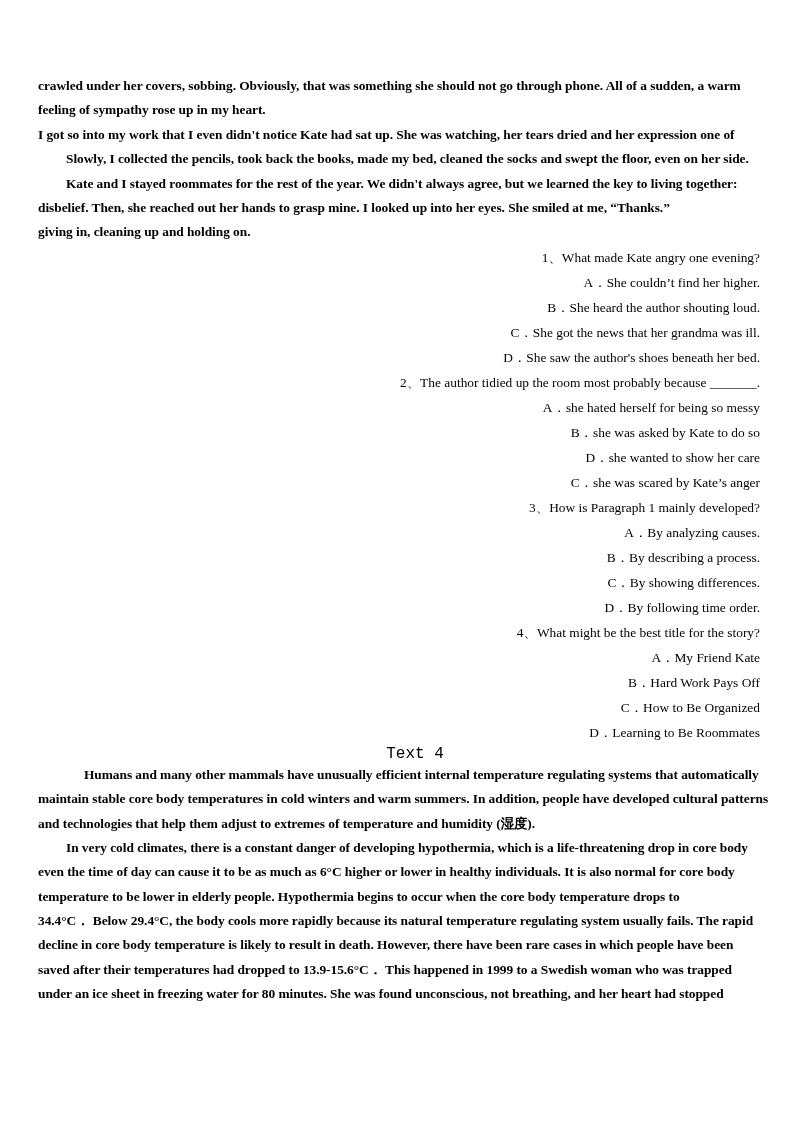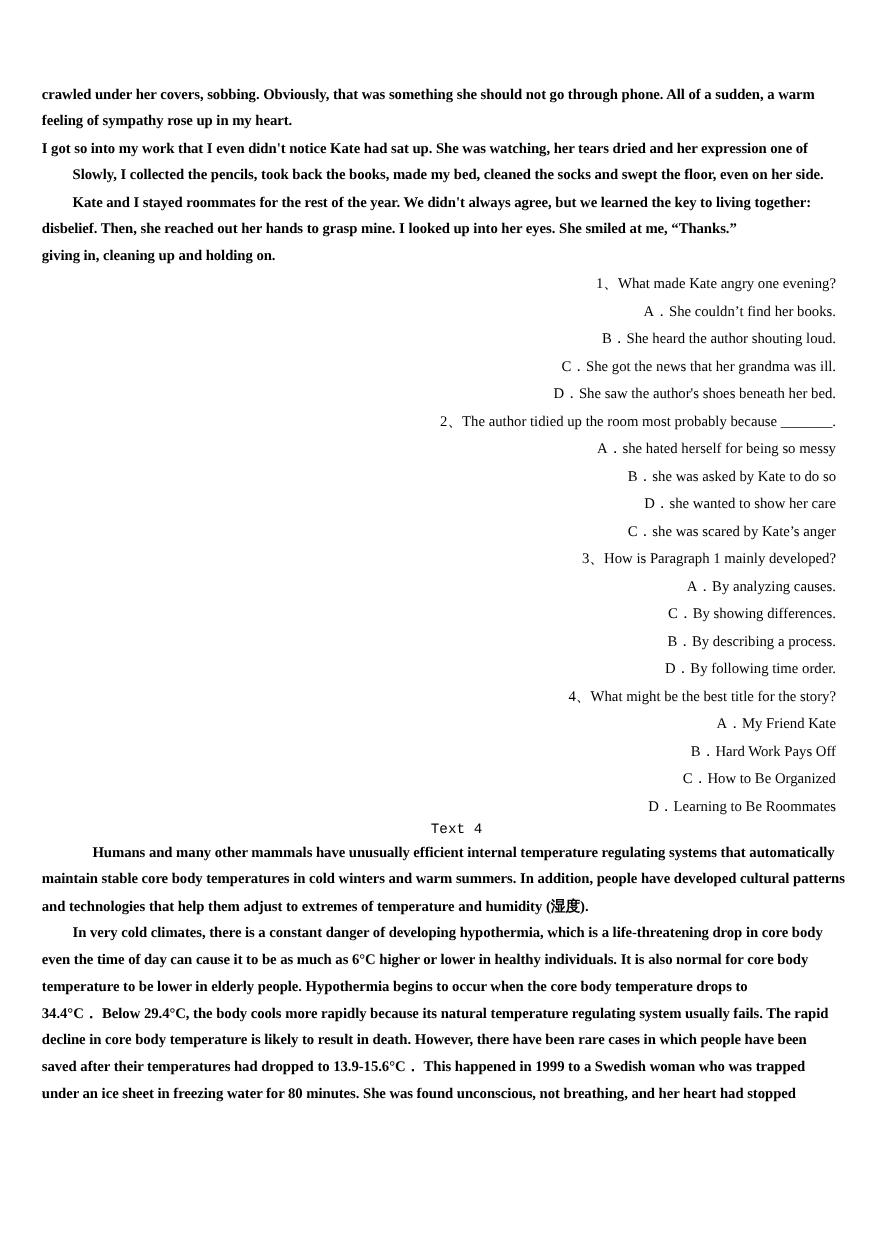--- a/index.html
+++ b/index.html
@@ -9,21 +9,21 @@
     color: #000; font-size: 13.4px;
   }
   .page { position: absolute; left: 38px; top: 74px; width: 722px; }
   .line { height: 24.4px; line-height: 24.4px; white-space: nowrap; letter-spacing: -0.05px; font-weight: bold; }
   .indent { padding-left: 28px; }
   .indent2 { padding-left: 46px; }
   .q, .opt { height: 25px; line-height: 25px; white-space: nowrap; text-align: right; }
   .opt .lab { display: inline-block; width: 24px; }
   .heading {
     font-family: "Liberation Mono", "DejaVu Sans Mono", monospace;
-    font-size: 13px; text-align: center; height: 18px; line-height: 18px;
+    font-size: 16px; text-align: center; height: 18px; line-height: 18px;
     margin-top: 0px; padding-left: 32px;
   }
   .para2 .line { height: 24.4px; }
 </style>
 </head>
 <body>
 
 <div class="page">
 
   <div>
@@ -32,37 +32,37 @@
     <div class="line">I got so into my work that I even didn't notice Kate had sat up. She was watching, her tears dried and her expression one of</div>
     <div class="line indent">Slowly, I collected the pencils, took back the books, made my bed, cleaned the socks and swept the floor, even on her side.</div>
     <div class="line indent">Kate and I stayed roommates for the rest of the year. We didn't always agree, but we learned the key to living together:</div>
     <div class="line">disbelief. Then, she reached out her hands to grasp mine. I looked up into her eyes. She smiled at me, “Thanks.”</div>
     <div class="line">giving in, cleaning up and holding on.</div>
   </div>
 
   <div>
     <div>
       <div class="q">1、What made Kate angry one evening?</div>
-      <div class="opt"><span class="lab">A．</span><span>She couldn’t find her books.</span></div>
+      <div class="opt"><span class="lab">A．</span><span>She couldn’t find her higher.</span></div>
       <div class="opt"><span class="lab">B．</span><span>She heard the author shouting loud.</span></div>
       <div class="opt"><span class="lab">C．</span><span>She got the news that her grandma was ill.</span></div>
       <div class="opt"><span class="lab">D．</span><span>She saw the author's shoes beneath her bed.</span></div>
     </div>
     <div>
       <div class="q">2、The author tidied up the room most probably because _______.</div>
       <div class="opt"><span class="lab">A．</span><span>she hated herself for being so messy</span></div>
       <div class="opt"><span class="lab">B．</span><span>she was asked by Kate to do so</span></div>
       <div class="opt"><span class="lab">D．</span><span>she wanted to show her care</span></div>
       <div class="opt"><span class="lab">C．</span><span>she was scared by Kate’s anger</span></div>
     </div>
     <div>
       <div class="q">3、How is Paragraph 1 mainly developed?</div>
       <div class="opt"><span class="lab">A．</span><span>By analyzing causes.</span></div>
+      <div class="opt"><span class="lab">B．</span><span>By describing a process.</span></div>
       <div class="opt"><span class="lab">C．</span><span>By showing differences.</span></div>
-      <div class="opt"><span class="lab">B．</span><span>By describing a process.</span></div>
       <div class="opt"><span class="lab">D．</span><span>By following time order.</span></div>
     </div>
     <div>
       <div class="q">4、What might be the best title for the story?</div>
       <div class="opt"><span class="lab">A．</span><span>My Friend Kate</span></div>
       <div class="opt"><span class="lab">B．</span><span>Hard Work Pays Off</span></div>
       <div class="opt"><span class="lab">C．</span><span>How to Be Organized</span></div>
       <div class="opt"><span class="lab">D．</span><span>Learning to Be Roommates</span></div>
     </div>
   </div>

